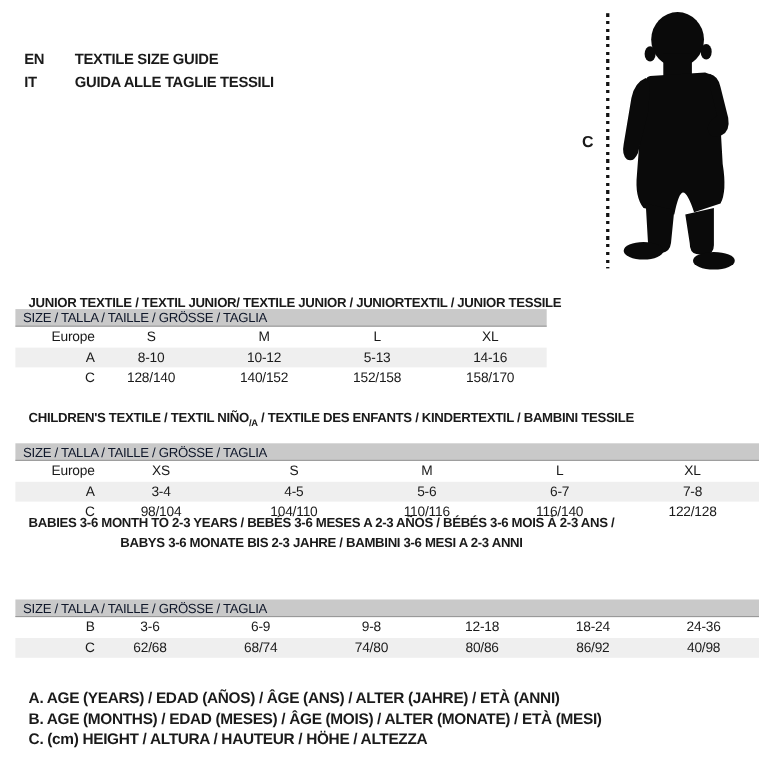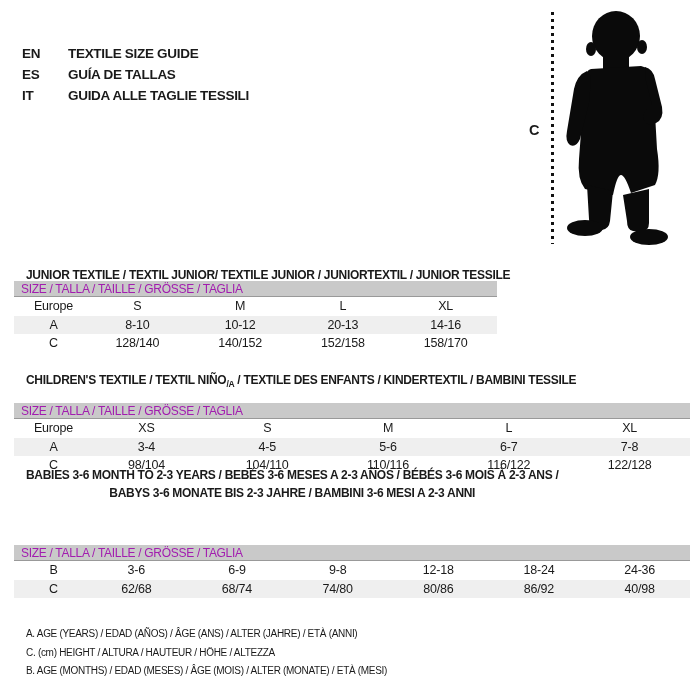--- a/index.html
+++ b/index.html
@@ -22,43 +22,39 @@
   .baby-svg{position:absolute;left:557px;top:9px;}
 
   
   .sec-title{position:absolute;left:26px;font-weight:bold;font-size:12px;
     letter-spacing:-0.3px;line-height:18px;white-space:nowrap;}
   .sub{font-size:8.5px;vertical-align:sub;}
 
   
   .tbl{position:absolute;left:14px;box-sizing:border-box;}
   .hdr{height:16px;line-height:16px;background:#c9c9c9;border-bottom:1px solid #999;
-    color:#a21caf;font-size:12px;padding-left:7px;letter-spacing:-0.3px;
+    color:#0f172a;font-size:12px;padding-left:7px;letter-spacing:-0.3px;
     box-sizing:border-box;}
   .trow{display:grid;height:18.5px;align-items:center;font-size:12.5px;}
   .trow.alt{background:#efefef;}
-  .trow .lbl{padding-left:7px;text-align:center;}
+  .trow .lbl{padding-left:7px;text-align:right;}
   .trow .val{text-align:center;}
 
   
   .legend{position:absolute;left:26px;top:625px;}
-  .legend-line{font-weight:normal;font-size:10px;line-height:18.5px;
+  .legend-line{font-weight:bold;font-size:14px;line-height:18.5px;
     letter-spacing:-0.3px;white-space:nowrap;}
 </style>
 </head>
 <body>
 
 <div class="lang-list">
     <div class="lang-row">
       <span class="lang-code">EN</span>
       <span class="lang-label">TEXTILE SIZE GUIDE</span>
-    </div>
-    <div class="lang-row">
-      <span class="lang-code">ES</span>
-      <span class="lang-label">GUÍA DE TALLAS</span>
     </div>
     <div class="lang-row">
       <span class="lang-code">IT</span>
       <span class="lang-label">GUIDA ALLE TAGLIE TESSILI</span>
     </div>
   </div>
 
 <div class="c-label">C</div>
 <div class="dash-line"></div>
 <svg class="baby-svg" width="143" height="238" viewBox="0 0 143 238" aria-hidden="true">
@@ -96,21 +92,21 @@
         <span class="lbl">Europe</span>
         <span class="val">S</span>
         <span class="val">M</span>
         <span class="val">L</span>
         <span class="val">XL</span>
       </div>
       <div class="trow alt" style="grid-template-columns: 72px repeat(4, 1fr);">
         <span class="lbl">A</span>
         <span class="val">8-10</span>
         <span class="val">10-12</span>
-        <span class="val">20-13</span>
+        <span class="val">5-13</span>
         <span class="val">14-16</span>
       </div>
       <div class="trow" style="grid-template-columns: 72px repeat(4, 1fr);">
         <span class="lbl">C</span>
         <span class="val">128/140</span>
         <span class="val">140/152</span>
         <span class="val">152/158</span>
         <span class="val">158/170</span>
       </div>
     </div>
@@ -133,21 +129,21 @@
         <span class="val">4-5</span>
         <span class="val">5-6</span>
         <span class="val">6-7</span>
         <span class="val">7-8</span>
       </div>
       <div class="trow" style="grid-template-columns: 72px repeat(5, 1fr);">
         <span class="lbl">C</span>
         <span class="val">98/104</span>
         <span class="val">104/110</span>
         <span class="val">110/116</span>
-        <span class="val">116/122</span>
+        <span class="val">116/140</span>
         <span class="val">122/128</span>
       </div>
     </div>
     <div class="sec-title" style="top: 466px; text-align: center;">
       <div class="title-line"><span>BABIES 3-6 MONTH TO 2-3 YEARS / BEBÉS 3-6 MESES A 2-3 AÑOS / BÉBÉS 3-6 MOIS À 2-3 ANS /</span></div>
       <div class="title-line"><span>BABYS 3-6 MONATE BIS 2-3 JAHRE / BAMBINI 3-6 MESI A 2-3 ANNI</span></div>
     </div>
     <div class="tbl" style="top: 545px; width: 676px;">
       <div class="hdr">SIZE / TALLA / TAILLE / GRÖSSE / TAGLIA</div>
       <div class="trow" style="grid-template-columns: 72px repeat(6, 1fr);">
@@ -166,15 +162,15 @@
         <span class="val">74/80</span>
         <span class="val">80/86</span>
         <span class="val">86/92</span>
         <span class="val">40/98</span>
       </div>
     </div>
   </div>
 
 <div class="legend">
     <div class="legend-line">A. AGE (YEARS) / EDAD (AÑOS) / ÂGE (ANS) / ALTER (JAHRE) / ETÀ (ANNI)</div>
+    <div class="legend-line">B. AGE (MONTHS) / EDAD (MESES) / ÂGE (MOIS) / ALTER (MONATE) / ETÀ (MESI)</div>
     <div class="legend-line">C. (cm) HEIGHT / ALTURA / HAUTEUR / HÖHE / ALTEZZA</div>
-    <div class="legend-line">B. AGE (MONTHS) / EDAD (MESES) / ÂGE (MOIS) / ALTER (MONATE) / ETÀ (MESI)</div>
   </div>
 
 </body></html>

